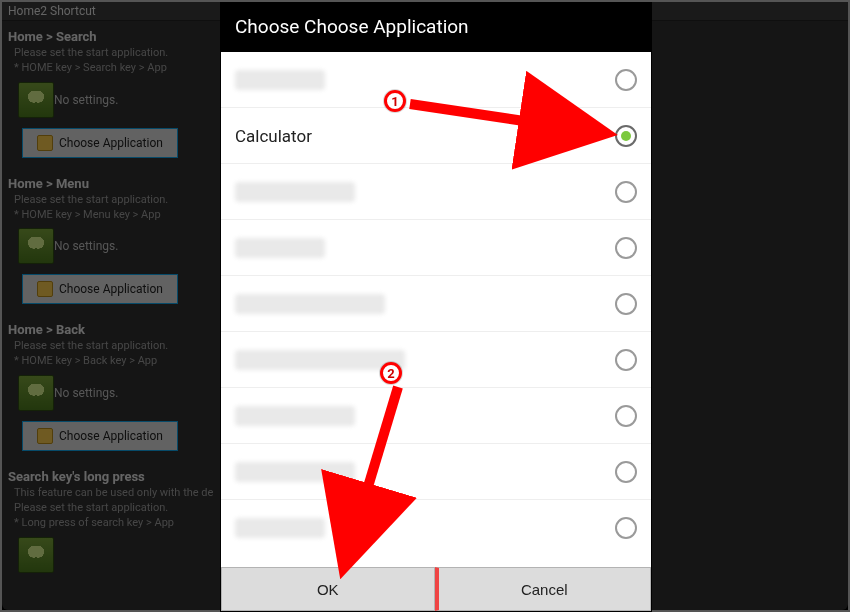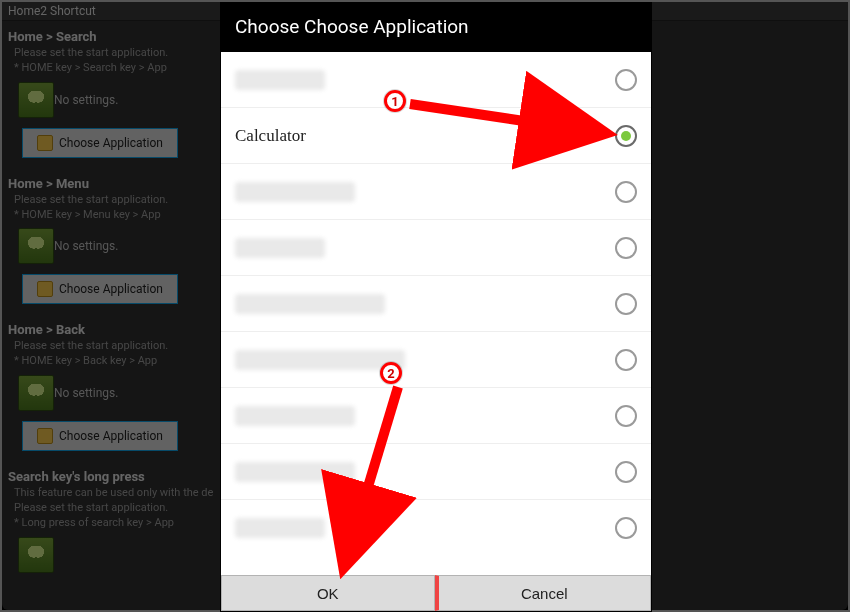--- a/index.html
+++ b/index.html
@@ -70,21 +70,20 @@
   }
   .dialog-title {
     color: #fff; font-size: 19px;
     padding: 12px 14px 14px 14px;
   }
   .dialog-body {
     background: #fff;
     flex: 1;
     overflow: hidden;
     position: relative;
-    font-family: Liberation Serif, serif;
   }
   .option {
     display: flex; align-items: center;
     height: 56px;
     padding: 0 14px;
     border-bottom: 1px solid #eee;
   }
   .option:last-child { border-bottom: none; }
   .option .label {
     flex: 1;
@@ -114,21 +113,21 @@
     background:#fff;
     flex: 0 0 auto;
   }
   .radio.selected { border-color: #6a6a6a; }
   .radio.selected::after {
     content:""; width:10px; height:10px; border-radius:50%;
     background:#7cc93e;
   }
   .dialog-actions {
     display:flex;
-    height: 36px;
+    height: 44px;
     background: #d8d8d8;
   }
   .dialog-actions button {
     flex:1;
     border: 1px solid #b3b3b3;
     background: #dcdcdc;
     font-size: 15px;
     color:#222;
     cursor:pointer;
   }

